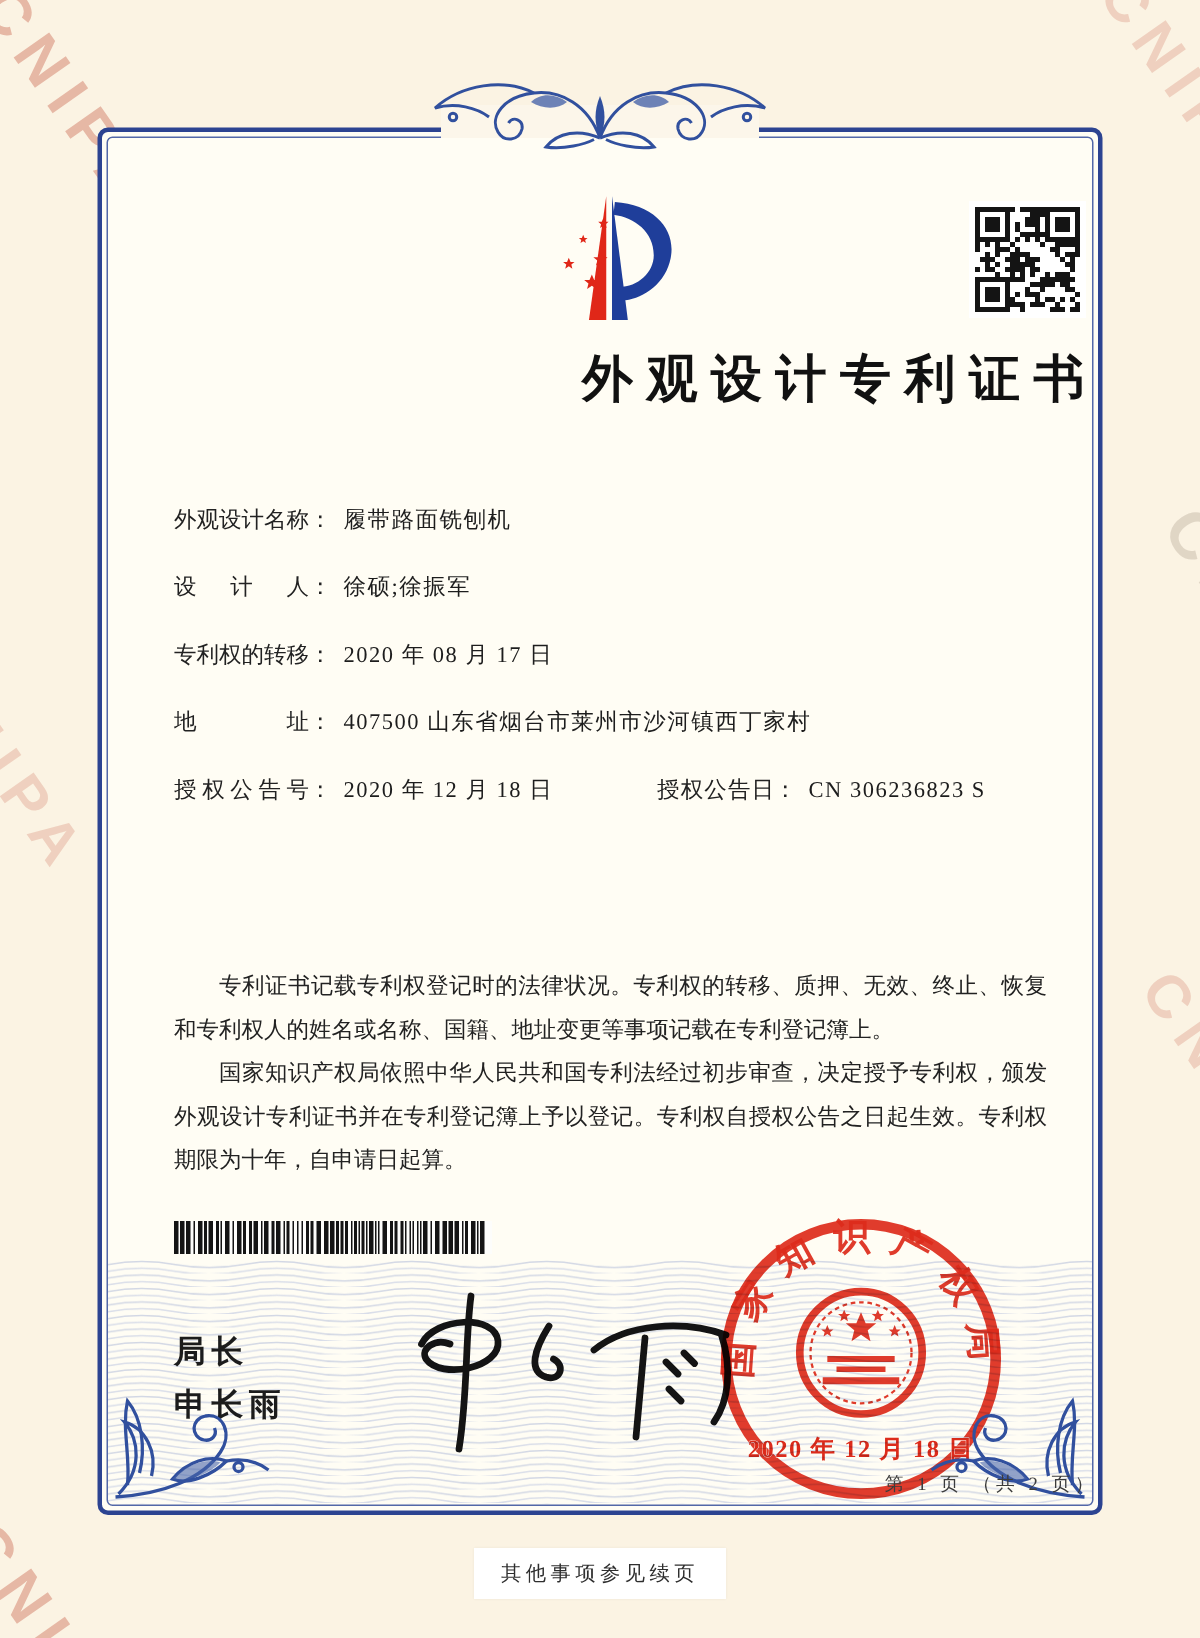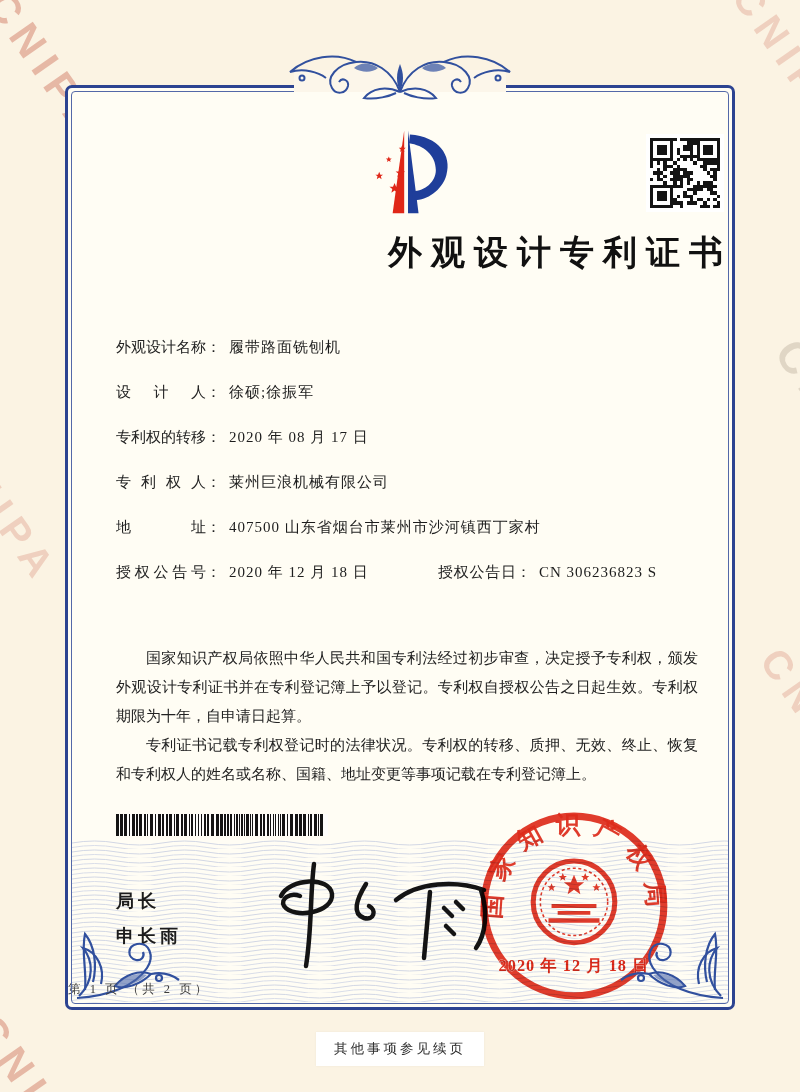--- a/index.html
+++ b/index.html
@@ -76,30 +76,30 @@
     position:absolute; left:48px; top:726px; width:212px; height:22px;
     background:#fdfdfb; font-size:0;
   }
   .barcode i { display:inline-block; height:22px; background:#141414; vertical-align:top; }
 
   .waves { position:absolute; left:4px; right:4px; top:752px; bottom:4px; opacity:.8; }
   .waves svg { width:100%; height:100%; display:block; }
 
   .signer {
     position:absolute; left:48px; top:796px;
-    font-family:Liberation Serif, serif;
-    font-weight:700; font-size:18px; letter-spacing:4px;
+    font-family:Liberation Sans, sans-serif;
+    font-weight:700; font-size:21px; letter-spacing:4px;
     line-height:35px; color:#1c1c1c;
   }
   .sig-svg { position:absolute; left:150px; top:766px; width:285px; height:120px; }
 
   .seal { position:absolute; left:406px; top:720px; width:200px; height:200px; mix-blend-mode:multiply; }
 
   .page-info {
-    position:absolute; left:0; right:0; bottom:9px; text-align:left;
+    position:absolute; left:0; right:0; bottom:9px; text-align:right;
     font-size:12.5px; letter-spacing:3px; color:#3c3c3c;
   }
 
   .orn-corner { position:absolute; width:112px; height:112px; pointer-events:none; }
   .orn-bl { left:3px; bottom:3px; }
   .orn-br { right:3px; bottom:3px; transform:scaleX(-1); }
   .orn-top {
     position:absolute; left:50%; top:46px; transform:translateX(-50%);
     width:244px; height:62px; pointer-events:none; z-index:3;
   }
@@ -392,36 +392,33 @@
     <div class="field-row">
       <span class="flabel">外观设计名称</span><span class="colon">：</span><span class="fvalue">履带路面铣刨机</span>
     </div>
     <div class="field-row">
       <span class="flabel">设计人</span><span class="colon">：</span><span class="fvalue">徐硕;徐振军</span>
     </div>
     <div class="field-row">
       <span class="flabel">专利权的转移</span><span class="colon">：</span><span class="fvalue">2020 年 08 月 17 日</span>
     </div>
     <div class="field-row">
-      <span class="flabel">专利权人</span><span class="colon">：</span><span class="fvalue">莱州巨浪机械有限公司</span>
-    </div>
-    <div class="field-row">
       <span class="flabel">地址</span><span class="colon">：</span><span class="fvalue">407500 山东省烟台市莱州市沙河镇西丁家村</span>
     </div>
     <div class="field-row">
       <span class="flabel">授权公告号</span><span class="colon">：</span><span class="fvalue">2020 年 12 月 18 日</span>
       <span class="grant2">
         <span class="flabel" style="width:78px">授权公告日</span><span class="colon">：</span><span class="fvalue">CN 306236823 S</span>
       </span>
     </div>
   </div>
 
   <div class="paragraphs">
+    <p>专利证书记载专利权登记时的法律状况。专利权的转移、质押、无效、终止、恢复和专利权人的姓名或名称、国籍、地址变更等事项记载在专利登记簿上。</p>
     <p>国家知识产权局依照中华人民共和国专利法经过初步审查，决定授予专利权，颁发外观设计专利证书并在专利登记簿上予以登记。专利权自授权公告之日起生效。专利权期限为十年，自申请日起算。</p>
-    <p>专利证书记载专利权登记时的法律状况。专利权的转移、质押、无效、终止、恢复和专利权人的姓名或名称、国籍、地址变更等事项记载在专利登记簿上。</p>
   </div>
 
   <div class="barcode" id="barcode"><i style="width:3px;margin-right:1px"></i><i style="width:3px;margin-right:1px"></i><i style="width:3px;margin-right:2px"></i><i style="width:1px;margin-right:2px"></i><i style="width:3px;margin-right:1px"></i><i style="width:2px;margin-right:1px"></i><i style="width:3px;margin-right:2px"></i><i style="width:2px;margin-right:1px"></i><i style="width:1px;margin-right:2px"></i><i style="width:3px;margin-right:2px"></i><i style="width:1px;margin-right:2px"></i><i style="width:3px;margin-right:1px"></i><i style="width:2px;margin-right:2px"></i><i style="width:2px;margin-right:1px"></i><i style="width:3px;margin-right:2px"></i><i style="width:1px;margin-right:1px"></i><i style="width:3px;margin-right:2px"></i><i style="width:2px;margin-right:1px"></i><i style="width:3px;margin-right:2px"></i><i style="width:1px;margin-right:1px"></i><i style="width:2px;margin-right:2px"></i><i style="width:1px;margin-right:2px"></i><i style="width:1px;margin-right:2px"></i><i style="width:1px;margin-right:2px"></i><i style="width:2px;margin-right:1px"></i><i style="width:2px;margin-right:2px"></i><i style="width:3px;margin-right:2px"></i><i style="width:3px;margin-right:1px"></i><i style="width:3px;margin-right:1px"></i><i style="width:2px;margin-right:1px"></i><i style="width:2px;margin-right:1px"></i><i style="width:2px;margin-right:2px"></i><i style="width:1px;margin-right:1px"></i><i style="width:2px;margin-right:1px"></i><i style="width:1px;margin-right:1px"></i><i style="width:2px;margin-right:1px"></i><i style="width:1px;margin-right:1px"></i><i style="width:3px;margin-right:1px"></i><i style="width:1px;margin-right:1px"></i><i style="width:1px;margin-right:2px"></i><i style="width:3px;margin-right:2px"></i><i style="width:2px;margin-right:1px"></i><i style="width:2px;margin-right:2px"></i><i style="width:2px;margin-right:1px"></i><i style="width:1px;margin-right:2px"></i><i style="width:1px;margin-right:1px"></i><i style="width:1px;margin-right:2px"></i><i style="width:1px;margin-right:1px"></i><i style="width:1px;margin-right:1px"></i><i style="width:3px;margin-right:2px"></i><i style="width:1px;margin-right:2px"></i><i style="width:3px;margin-right:2px"></i><i style="width:3px;margin-right:1px"></i><i style="width:3px;margin-right:1px"></i><i style="width:3px;margin-right:2px"></i><i style="width:1px;margin-right:1px"></i><i style="width:2px;margin-right:2px"></i><i style="width:3px;margin-right:1px"></i><i style="width:1px;margin-right:1px"></i><i style="width:3px;margin-right:2px"></i></div>
 
   <div class="waves">
     <svg preserveAspectRatio="none">
       <defs>
         <pattern id="wv" width="90" height="9" patternUnits="userSpaceOnUse">
           <path d="M0,3 Q22.5,-1 45,3 T90,3" stroke="#c6cde0" stroke-width="1" fill="none"></path>
           <path d="M0,7.5 Q22.5,3.5 45,7.5 T90,7.5" stroke="#cfd5e6" stroke-width="1" fill="none"></path>

